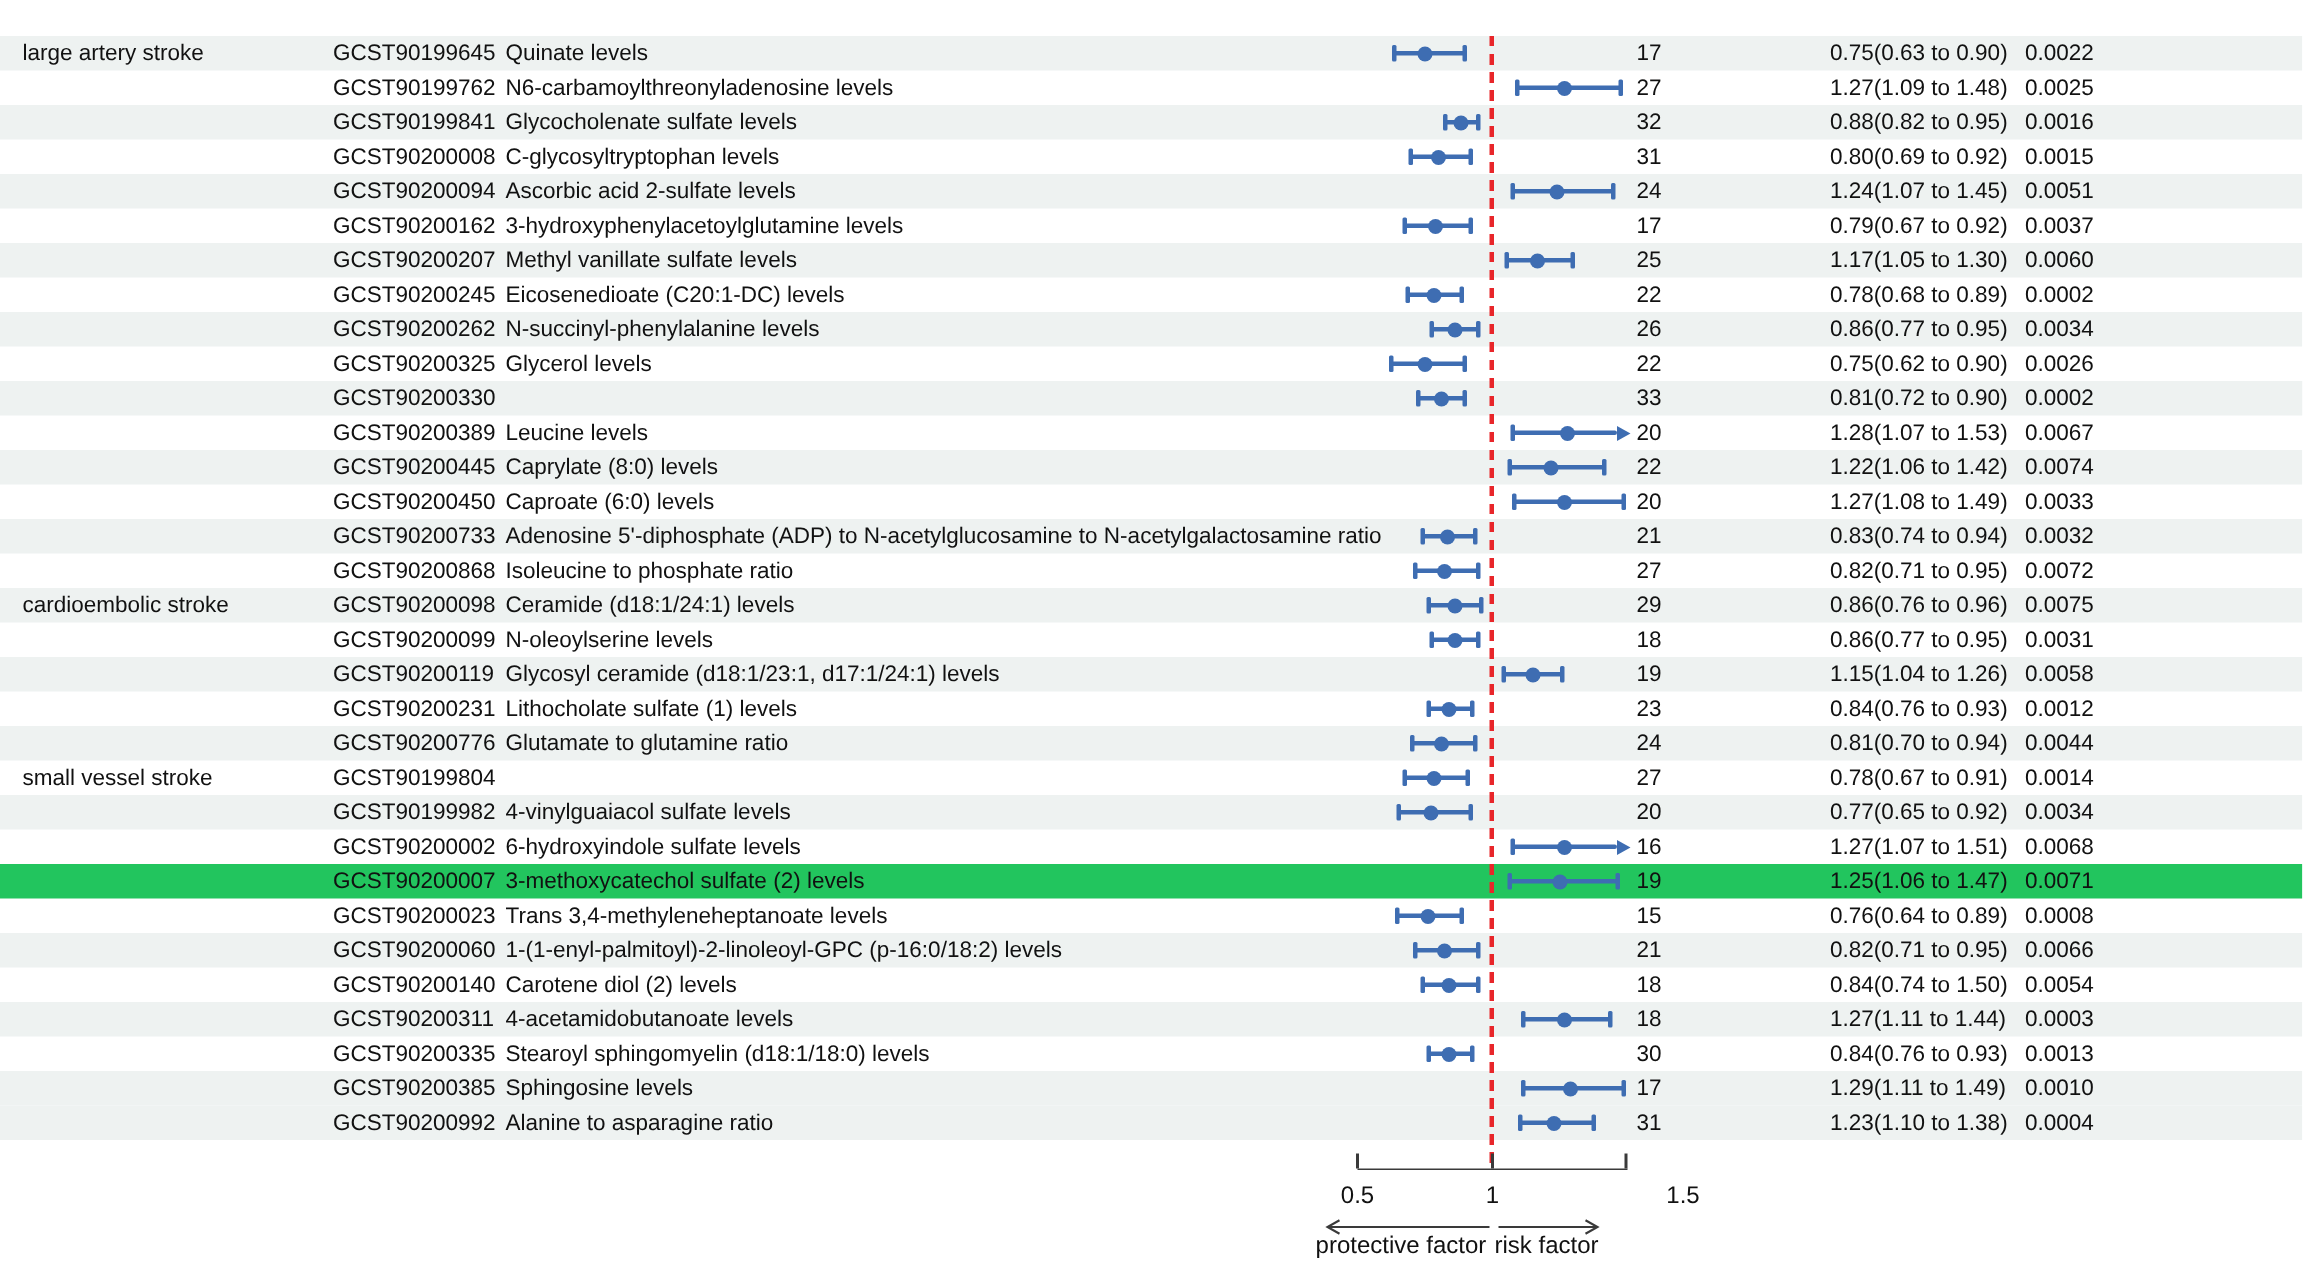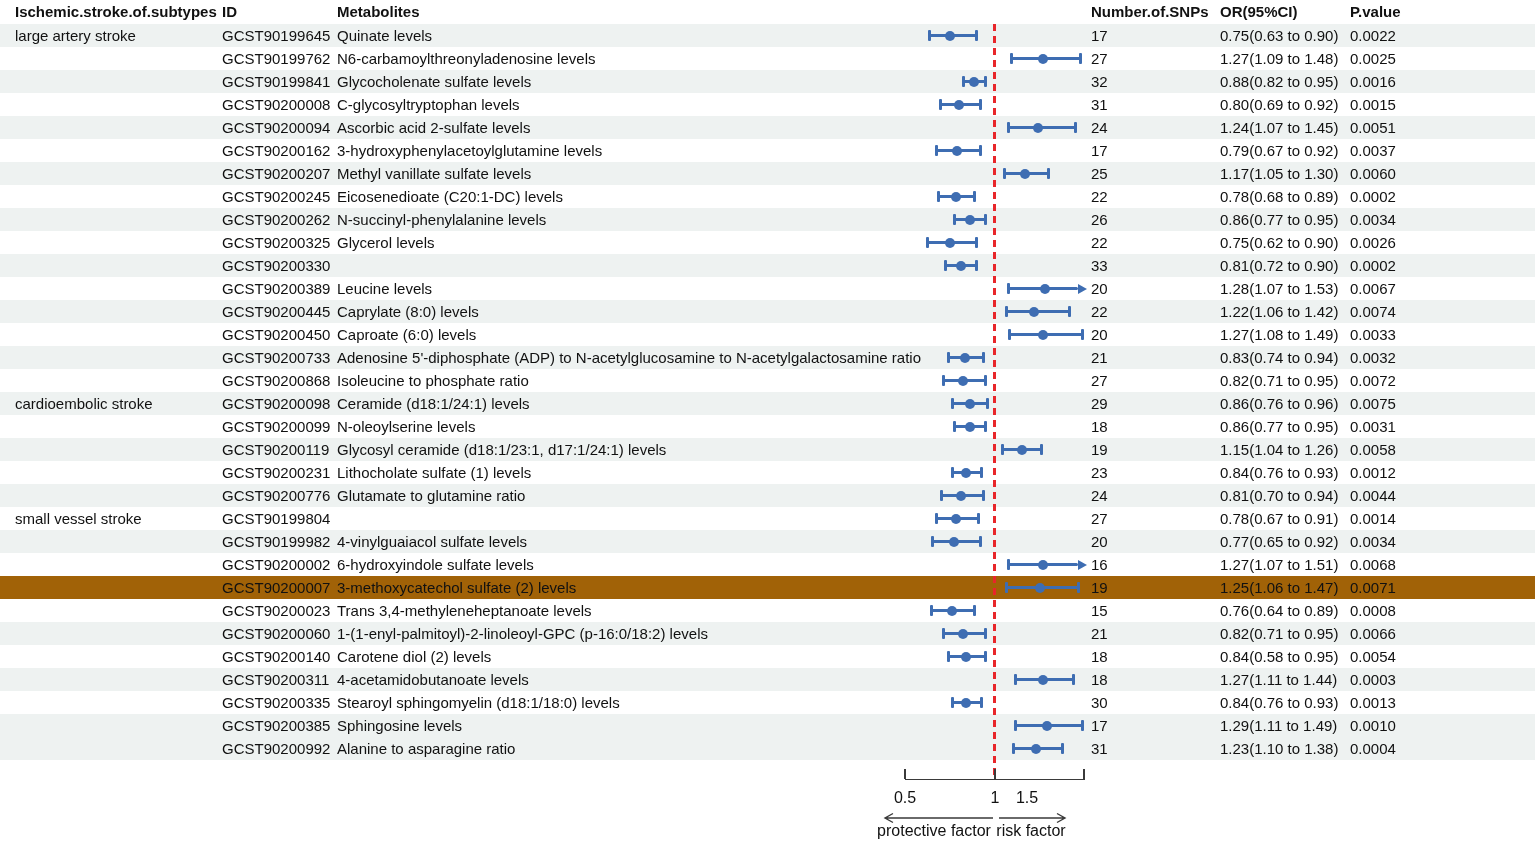--- a/index.html
+++ b/index.html
@@ -20,39 +20,31 @@
   .ci-line{position:absolute;top:10px;height:3px;border-radius:1.5px;}
   .ci-cap{position:absolute;top:6px;height:11px;width:3px;border-radius:1px;}
   .or-dot{position:absolute;top:6.5px;width:10px;height:10px;border-radius:50%;}
   .ci-arrowhead{position:absolute;top:6.5px;width:0;height:0;
     border-top:5px solid transparent;border-bottom:5px solid transparent;}
   .ref-line{position:absolute;left:993px;top:24px;width:2.5px;height:755px;}
   .axis-line{position:absolute;left:905px;top:779px;width:180px;border-top:1.5px solid #3a3a3a;}
   .axis-tick{position:absolute;top:769px;width:1.5px;height:10px;background:#3a3a3a;}
   .tick-0{left:904px}.tick-1{left:994px}.tick-2{left:1083px}
   .tick-label{position:absolute;top:789px;width:60px;text-align:center;font-size:16px;}
-  .tl-0{left:875px}.tl-1{left:965px}.tl-2{left:997px}
+  .tl-0{left:875px}.tl-1{left:965px}.tl-2{left:1092px}
   .dir-arrows{position:absolute;left:875px;top:810px;}
   .factor-label{position:absolute;top:822px;text-align:center;font-size:16px;white-space:nowrap;}
   .fl-left{left:854px;width:160px;}
   .fl-right{left:971px;width:120px;text-align:center;}
 </style>
 </head>
 <body>
 
 <div class="canvas">
 
-  <div class="hdr">
-    <span class="h-subtype">Ischemic.stroke.of.subtypes</span>
-    <span class="h-id">ID</span>
-    <span class="h-name">Metabolites</span>
-    <span class="h-snps">Number.of.SNPs</span>
-    <span class="h-or">OR(95%CI)</span>
-    <span class="h-p">P.value</span>
-  </div>
 
   <div class="rows" id="rows">
       <div class="row odd" style="background: rgb(238, 242, 241);">
         <span class="c-group">large artery stroke</span>
         <span class="c-id">GCST90199645</span>
         <span class="c-name">Quinate levels</span>
         <span class="c-snps">17</span>
         <span class="c-or">0.75(0.63 to 0.90)</span>
         <span class="c-p">0.0022</span>
         <div class="ci-line" style="left: 928.77px; width: 48.33px; background: rgb(62, 109, 178);"></div>
@@ -306,21 +298,21 @@
         <span class="c-id">GCST90200002</span>
         <span class="c-name">6-hydroxyindole sulfate levels</span>
         <span class="c-snps">16</span>
         <span class="c-or">1.27(1.07 to 1.51)</span>
         <span class="c-p">0.0068</span>
         <div class="ci-line" style="left: 1007.53px; width: 70.97px; background: rgb(62, 109, 178);"></div>
         <div class="ci-cap" style="left: 1006.53px; background: rgb(62, 109, 178);"></div>
         <div class="ci-arrowhead" style="left: 1077.5px; border-left: 9px solid rgb(62, 109, 178);"></div>
         <div class="or-dot" style="left: 1038.33px; background: rgb(62, 109, 178);"></div>
       </div>
-      <div class="row odd" style="background: #a16207;">
+      <div class="row odd" style="background: #22c55e;">
         <span class="c-id">GCST90200007</span>
         <span class="c-name">3-methoxycatechol sulfate (2) levels</span>
         <span class="c-snps">19</span>
         <span class="c-or">1.25(1.06 to 1.47)</span>
         <span class="c-p">0.0071</span>
         <div class="ci-line" style="left: 1005.74px; width: 73.39px; background: rgb(62, 109, 178);"></div>
         <div class="ci-cap" style="left: 1004.74px; background: rgb(62, 109, 178);"></div>
         <div class="ci-cap" style="left: 1077.13px; background: rgb(62, 109, 178);"></div>
         <div class="or-dot" style="left: 1034.75px; background: rgb(62, 109, 178);"></div>
       </div>
@@ -343,21 +335,21 @@
         <span class="c-p">0.0066</span>
         <div class="ci-line" style="left: 943.09px; width: 42.96px; background: rgb(62, 109, 178);"></div>
         <div class="ci-cap" style="left: 942.09px; background: rgb(62, 109, 178);"></div>
         <div class="ci-cap" style="left: 984.05px; background: rgb(62, 109, 178);"></div>
         <div class="or-dot" style="left: 957.78px; background: rgb(62, 109, 178);"></div>
       </div>
       <div class="row">
         <span class="c-id">GCST90200140</span>
         <span class="c-name">Carotene diol (2) levels</span>
         <span class="c-snps">18</span>
-        <span class="c-or">0.84(0.58 to 0.95)</span>
+        <span class="c-or">0.84(0.74 to 1.50)</span>
         <span class="c-p">0.0054</span>
         <div class="ci-line" style="left: 948.46px; width: 37.59px; background: rgb(62, 109, 178);"></div>
         <div class="ci-cap" style="left: 947.46px; background: rgb(62, 109, 178);"></div>
         <div class="ci-cap" style="left: 984.05px; background: rgb(62, 109, 178);"></div>
         <div class="or-dot" style="left: 961.36px; background: rgb(62, 109, 178);"></div>
       </div>
       <div class="row odd" style="background: rgb(238, 242, 241);">
         <span class="c-id">GCST90200311</span>
         <span class="c-name">4-acetamidobutanoate levels</span>
         <span class="c-snps">18</span>

